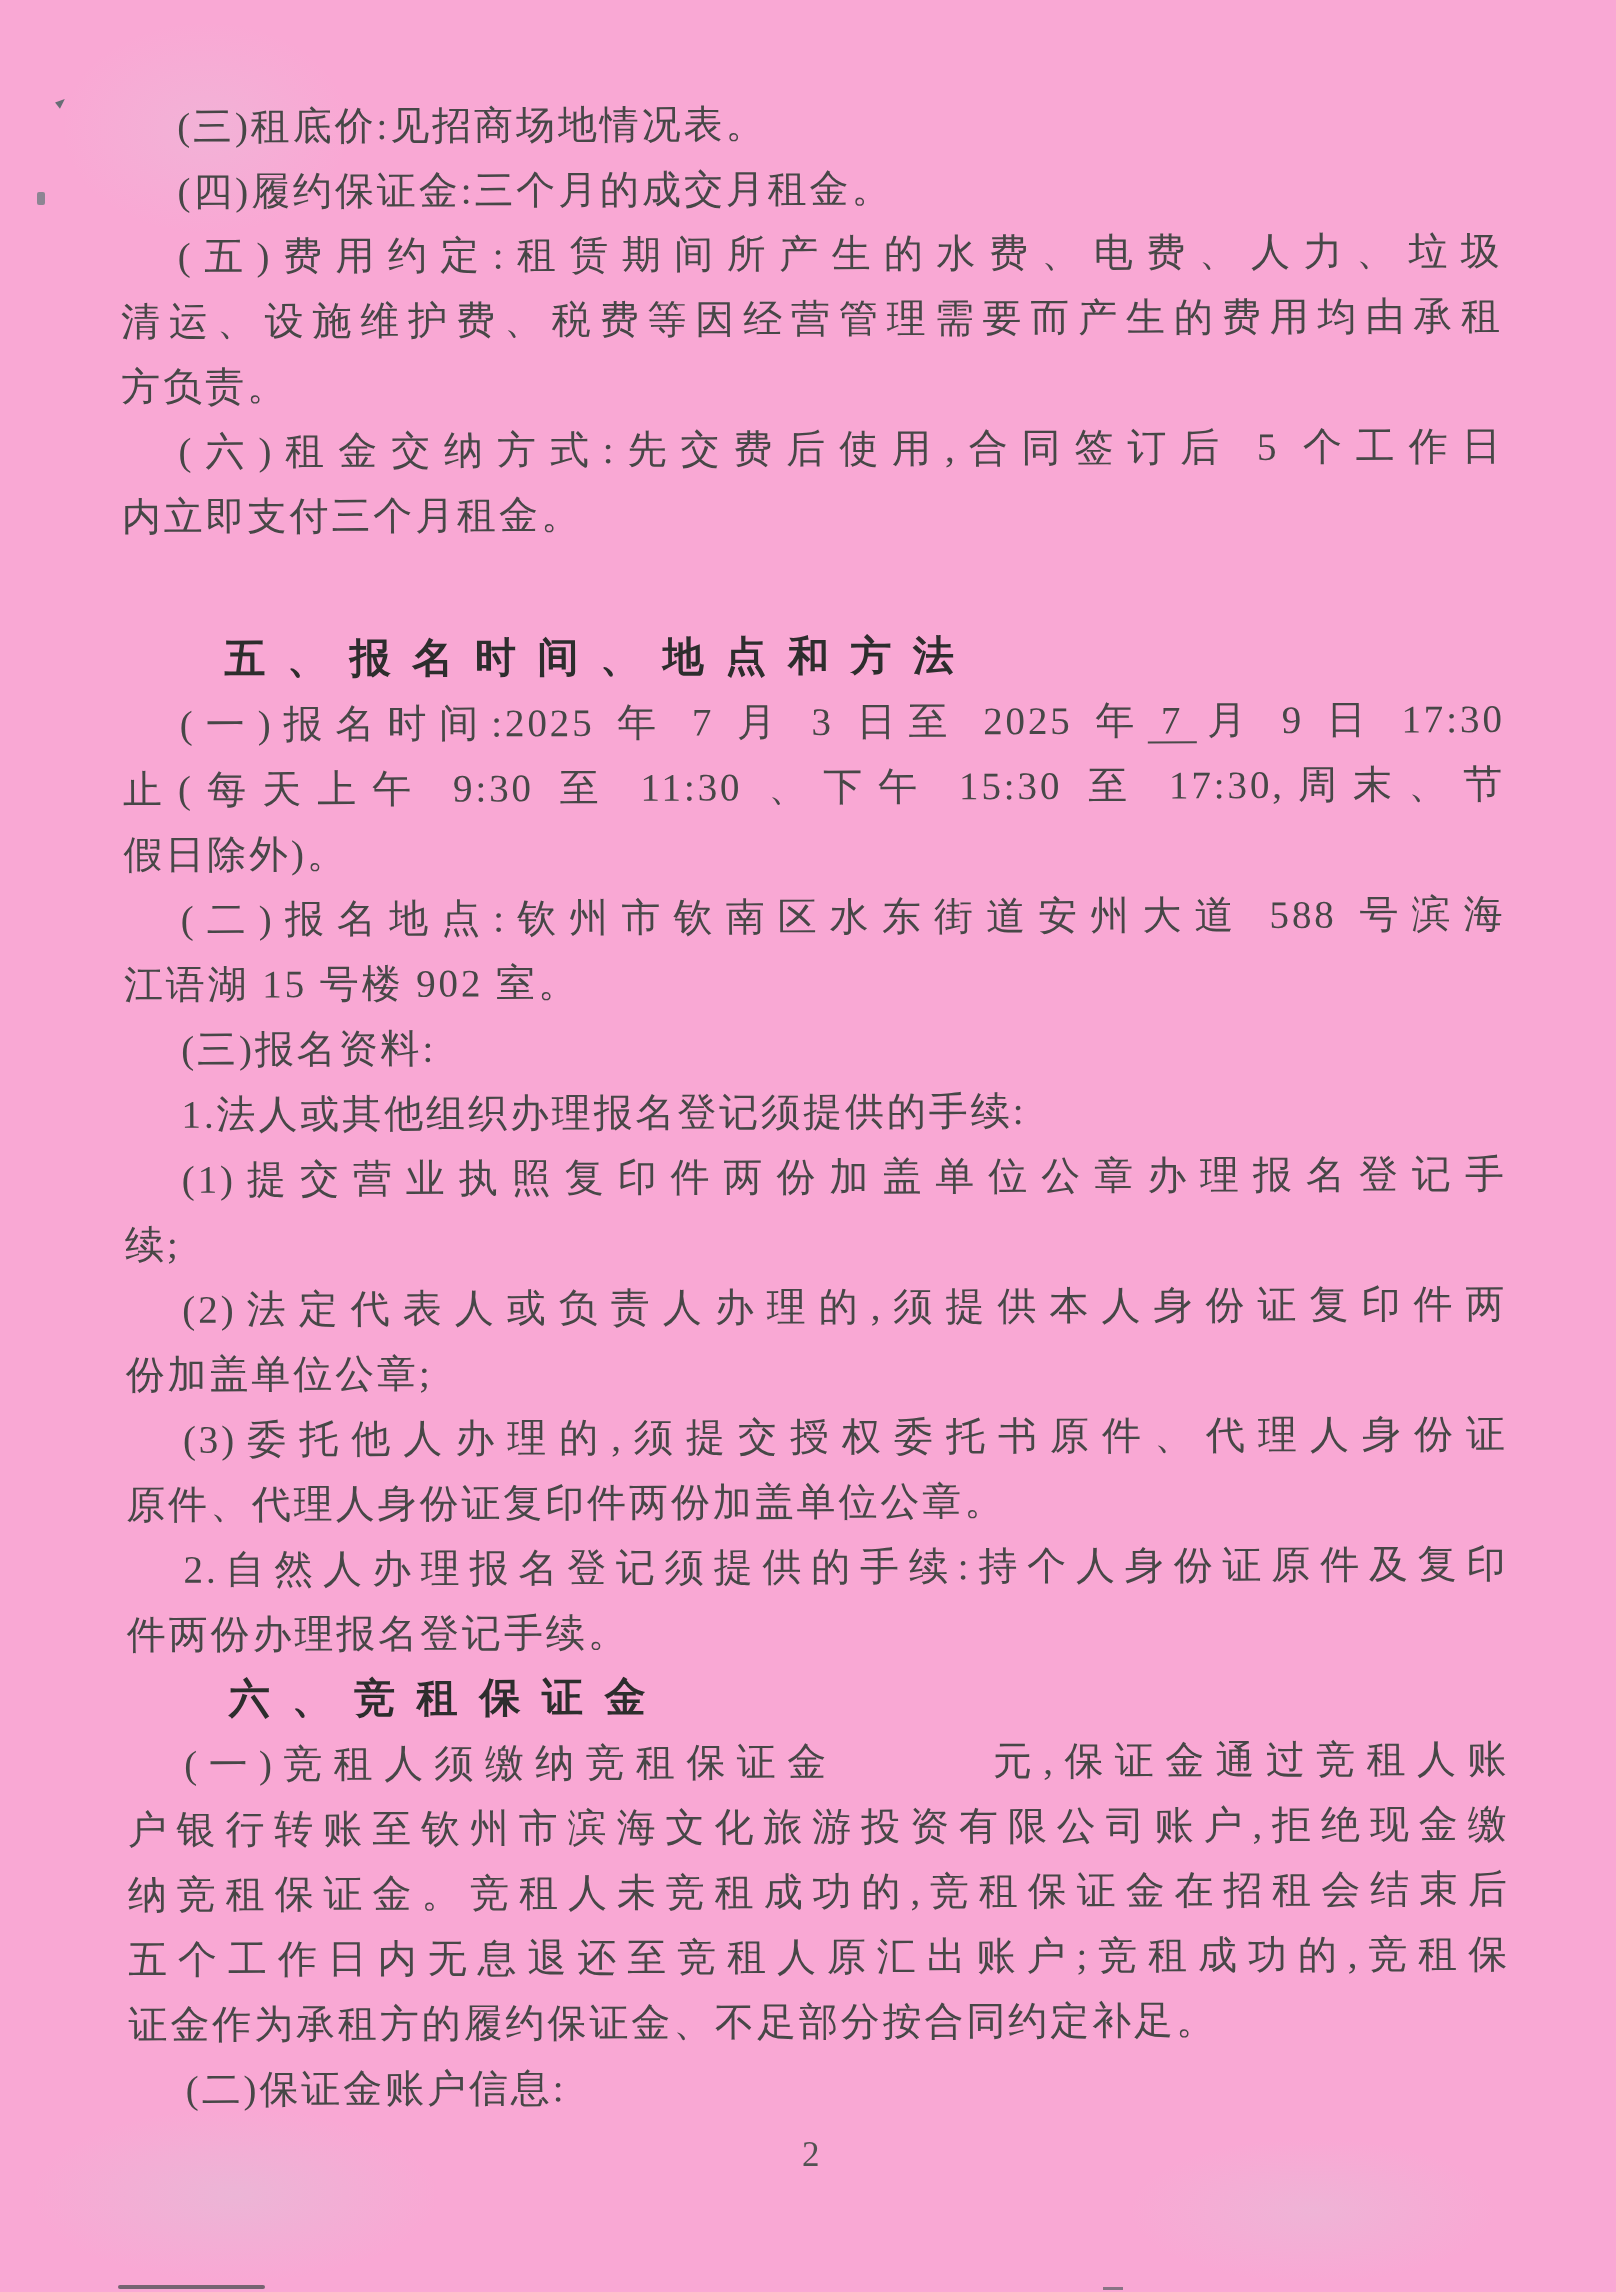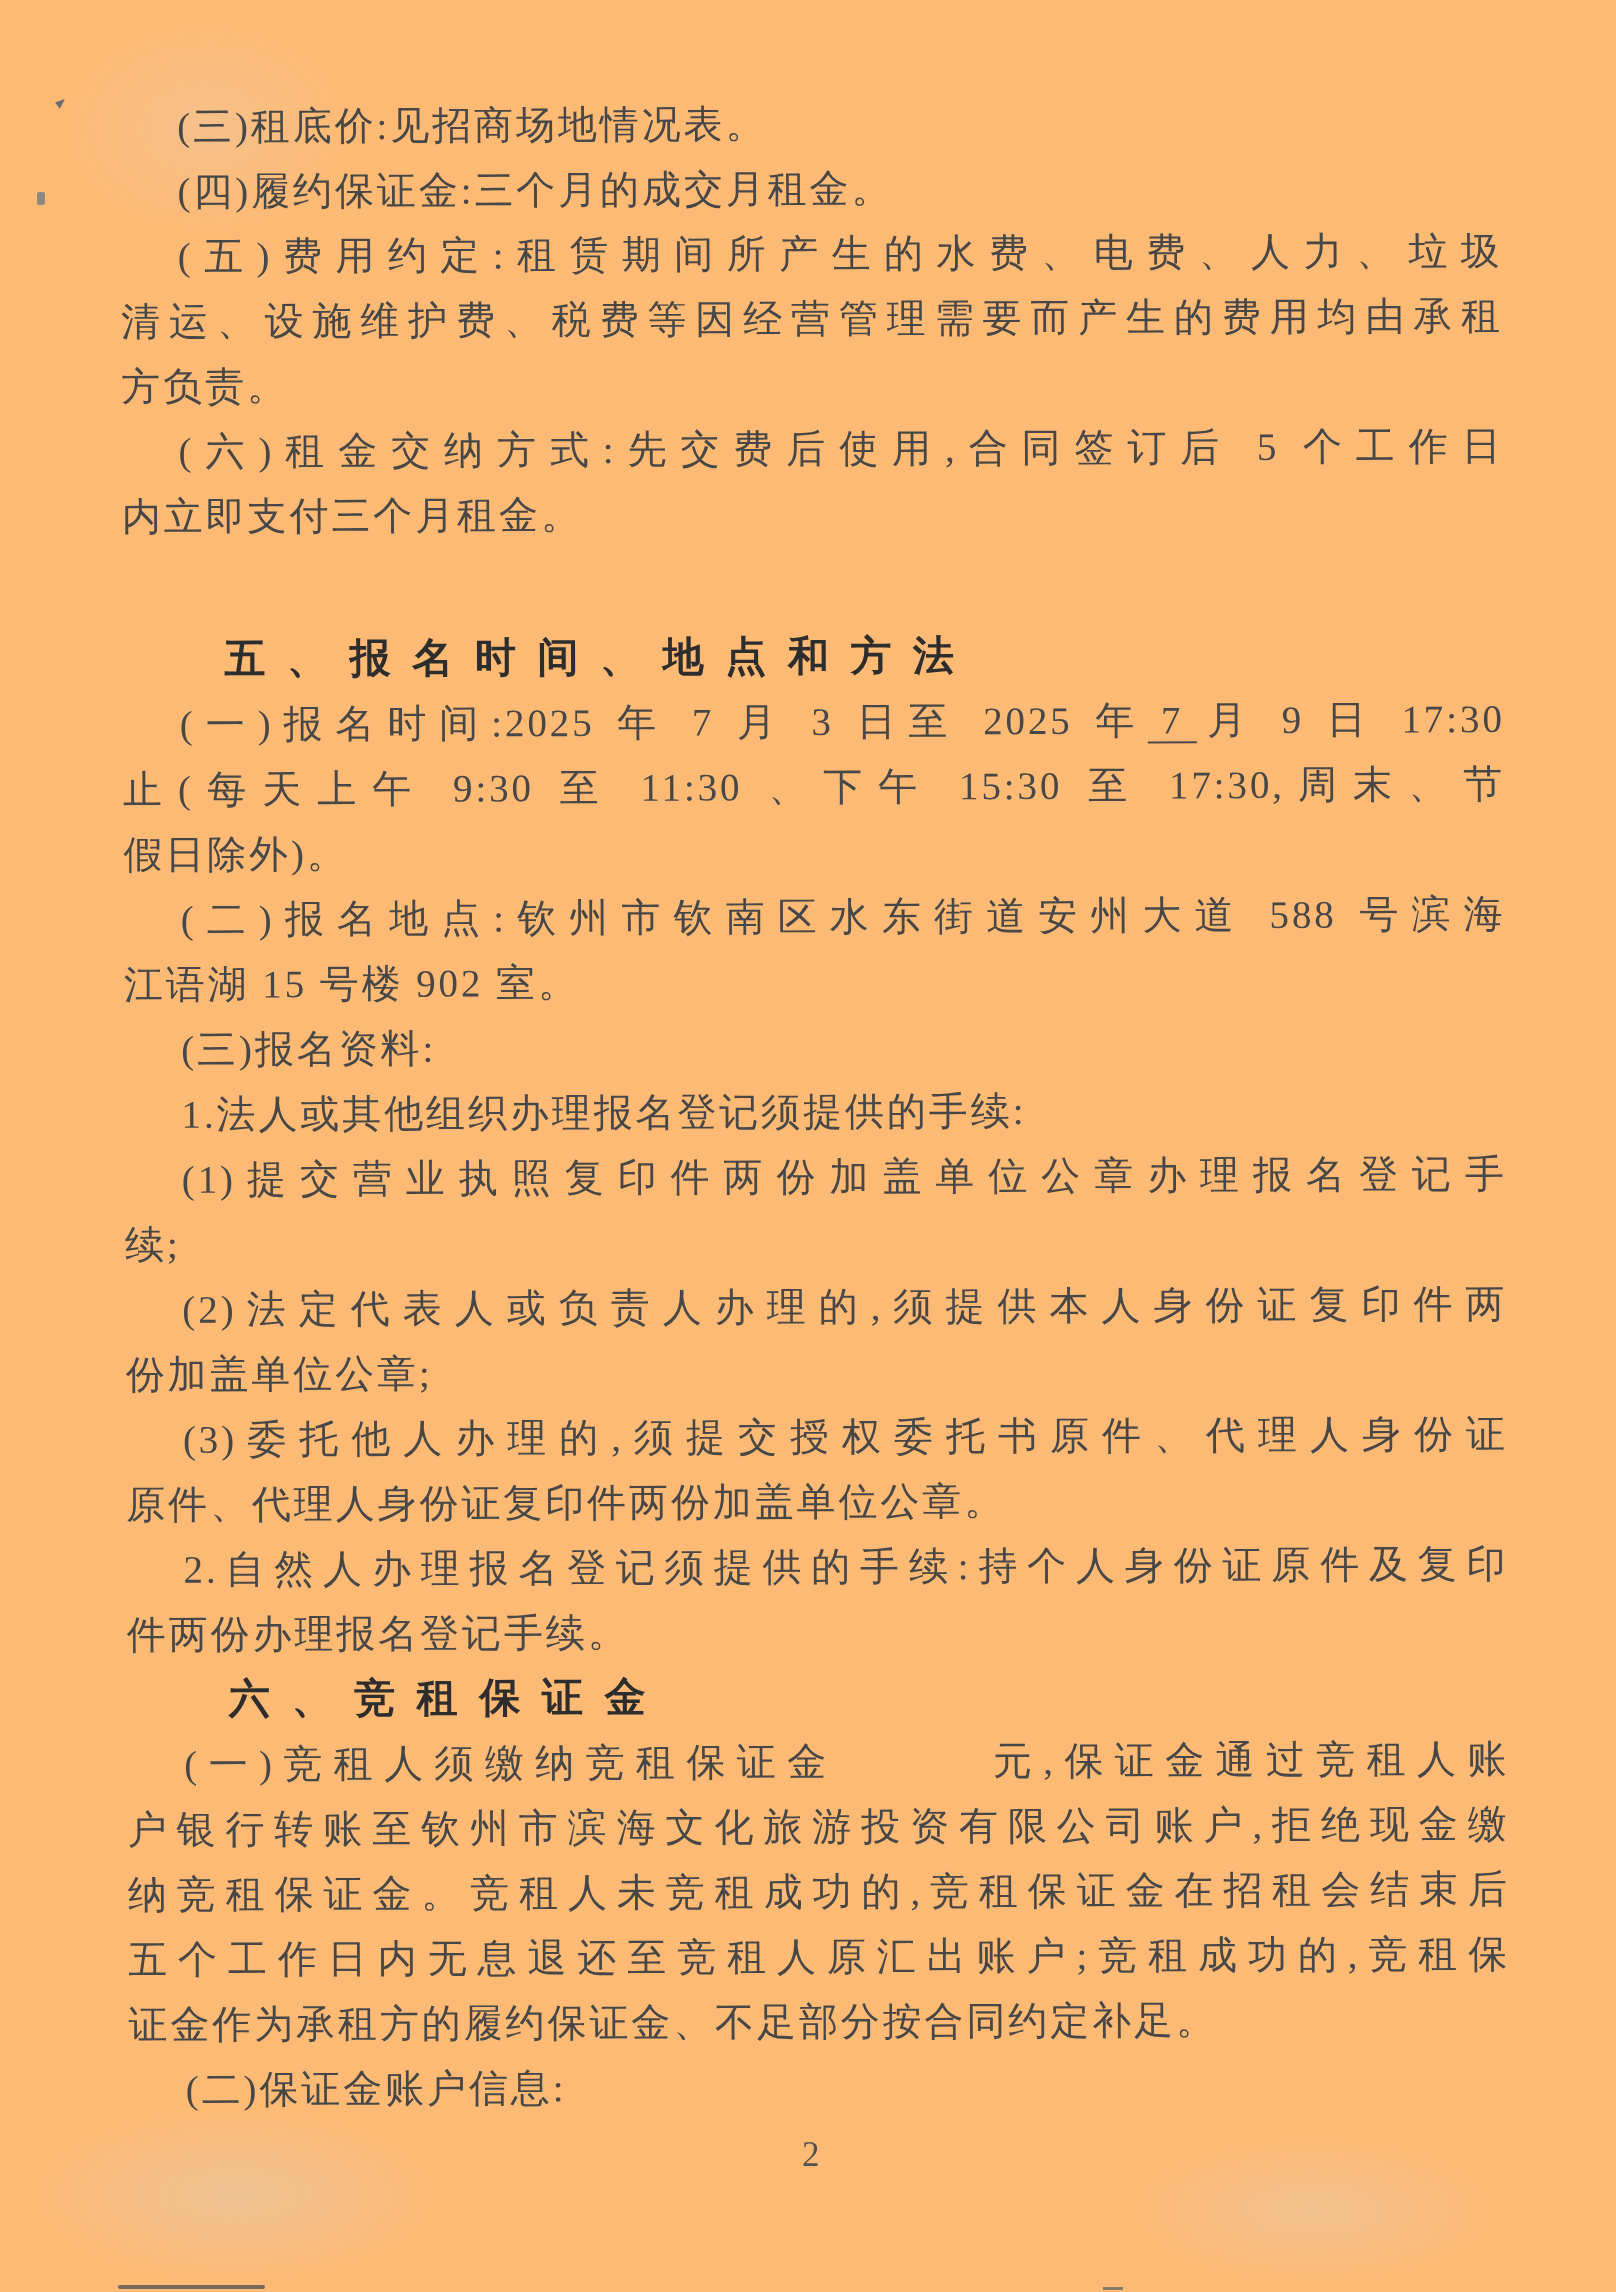--- a/index.html
+++ b/index.html
@@ -1,20 +1,20 @@
 <!DOCTYPE html>
 <html><head>
 <meta charset="utf-8">
 <style>
   html, body { margin: 0; padding: 0; background: #e8e8e8; }
   .page {
     position: relative;
     width: 1616px;
     height: 2293px;
-    background: #fdba74;
+    background: #f9a8d4;
     overflow: hidden;
     font-family: "Liberation Serif", "DejaVu Serif", serif;
   }
   .content {
     position: absolute;
     left: 120px;
     top: 94px;
     width: 1382px;
     color: #474747;
     font-size: 39px;

